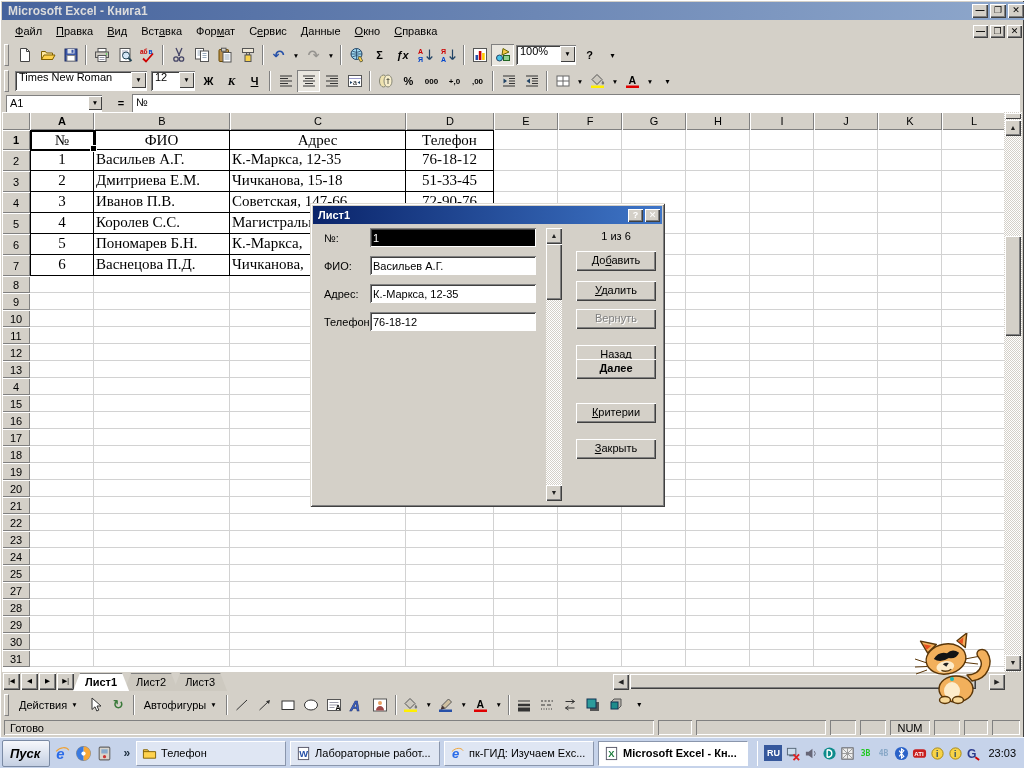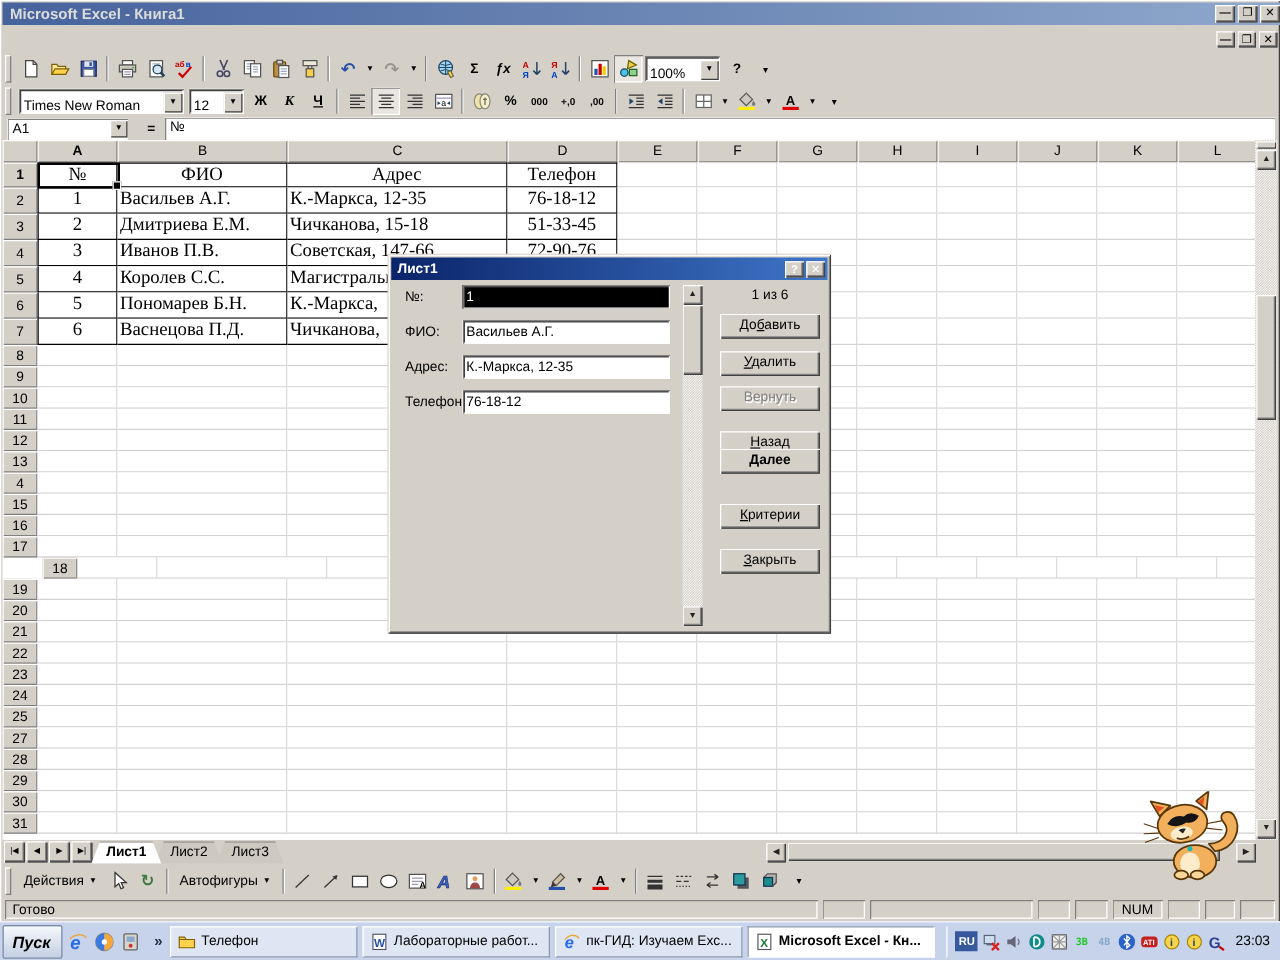--- a/index.html
+++ b/index.html
@@ -25,21 +25,21 @@
   .grip{width:3px;height:20px;margin:0 4px 0 2px;border-left:1px solid #fff;border-top:1px solid #fff;
         border-right:1px solid #808080;border-bottom:1px solid #808080;}
   .sep{width:1px;height:20px;background:#808080;border-right:1px solid #fff;margin:0 3px;}
   .tbtn{width:23px;height:22px;display:flex;align-items:center;justify-content:center;flex:none;position:relative;}
   .tbtn svg{width:16px;height:16px;}
   .tbtn.pressed{background:#e9e6df;box-shadow:inset 1px 1px 0 #808080,inset -1px -1px 0 #fff;}
   .tbtn.disabled{opacity:.45;filter:grayscale(1);}
   .ddbtn{width:12px;height:22px;display:flex;align-items:center;justify-content:center;font-size:6.5px;color:#000;flex:none;}
   .glyph{font-weight:bold;}
   .combo{height:20px;background:#fff;box-shadow:inset 1px 1px 0 #808080,inset -1px -1px 0 #fff,inset 2px 2px 0 #404040;
-         display:flex;align-items:flex-end;padding-left:4px;margin:0 2px;flex:none;}
+         display:flex;align-items:flex-start;padding-left:4px;margin:0 2px;flex:none;}
   .combo .cval{flex:1;white-space:nowrap;overflow:hidden;}
   .combo .carr{width:15px;height:16px;margin:1px;text-align:center;line-height:15px;font-size:6.5px;
          background:#d4d0c8;box-shadow:inset 1px 1px 0 #fff,inset -1px -1px 0 #404040;flex:none;}
 
   
   .fbar{position:absolute;left:2px;top:94px;width:1020px;height:18px;background:#d4d0c8;display:flex;align-items:center;}
   .namebox{width:92px;height:17px;margin-left:4px;background:#fff;box-shadow:inset 1px 1px 0 #808080,inset -1px -1px 0 #fff;
            display:flex;align-items:center;padding-left:4px;}
   .namebox .carr{width:14px;height:14px;margin-left:auto;text-align:center;line-height:14px;font-size:6.5px;
            background:#d4d0c8;box-shadow:inset 1px 1px 0 #fff,inset -1px -1px 0 #404040;}
@@ -155,20 +155,31 @@
     <span class="winbtn">❐</span>
     <span class="winbtn">✕</span>
   </div>
 
   <div class="menubar">
     <span id="bookicon" style="margin:0 2px 0 4px;"><svg viewBox="0 0 16 16">
           <rect x="3" y="1.5" width="10" height="13" fill="#fff" stroke="#555"></rect>
           <path d="M4.5 4h7M4.5 6.5h7M4.5 9h7M4.5 11.5h7" stroke="#9ab"></path>
           <path d="M5.5 4.5l5 5M10.5 4.5l-5 5" stroke="#1a7a3a" stroke-width="1.5"></path>
         </svg></span>
+    <span id="menuitems" style="display:flex;">
+        <span class="menuitem"><u>Ф</u>айл</span>
+        <span class="menuitem"><u>П</u>равка</span>
+        <span class="menuitem"><u>В</u>ид</span>
+        <span class="menuitem">Вст<u>а</u>вка</span>
+        <span class="menuitem">Фор<u>м</u>ат</span>
+        <span class="menuitem">С<u>е</u>рвис</span>
+        <span class="menuitem"><u>Д</u>анные</span>
+        <span class="menuitem"><u>О</u>кно</span>
+        <span class="menuitem"><u>С</u>правка</span>
+      </span>
     <span class="spacer"></span>
     <span class="winbtn sm">—</span>
     <span class="winbtn sm">❐</span>
     <span class="winbtn sm">✕</span>
   </div>
 
   <div class="tbrow" style="top:42px;" id="stdbar">
     <span class="grip"></span>
   <span class="tbtn">
         <span style="display: inline-flex;">
@@ -738,21 +749,21 @@
         <div class="cell" style="width: 88px; height: 17px;"></div>
         <div class="cell" style="width: 64px; height: 17px;"></div>
         <div class="cell" style="width: 64px; height: 17px;"></div>
         <div class="cell" style="width: 64px; height: 17px;"></div>
         <div class="cell" style="width: 64px; height: 17px;"></div>
         <div class="cell" style="width: 64px; height: 17px;"></div>
         <div class="cell" style="width: 64px; height: 17px;"></div>
         <div class="cell" style="width: 64px; height: 17px;"></div>
         <div class="cell" style="width: 64px; height: 17px;"></div>
       </div>
-      <div class="grow" style="height: 17px; margin-left: 32px;">
+      <div class="grow" style="height: 17px;">
         <div class="rh">18</div>
         <div class="cell" style="width: 64px; height: 17px;"></div>
         <div class="cell" style="width: 136px; height: 17px;"></div>
         <div class="cell" style="width: 176px; height: 17px;"></div>
         <div class="cell" style="width: 88px; height: 17px;"></div>
         <div class="cell" style="width: 64px; height: 17px;"></div>
         <div class="cell" style="width: 64px; height: 17px;"></div>
         <div class="cell" style="width: 64px; height: 17px;"></div>
         <div class="cell" style="width: 64px; height: 17px;"></div>
         <div class="cell" style="width: 64px; height: 17px;"></div>

